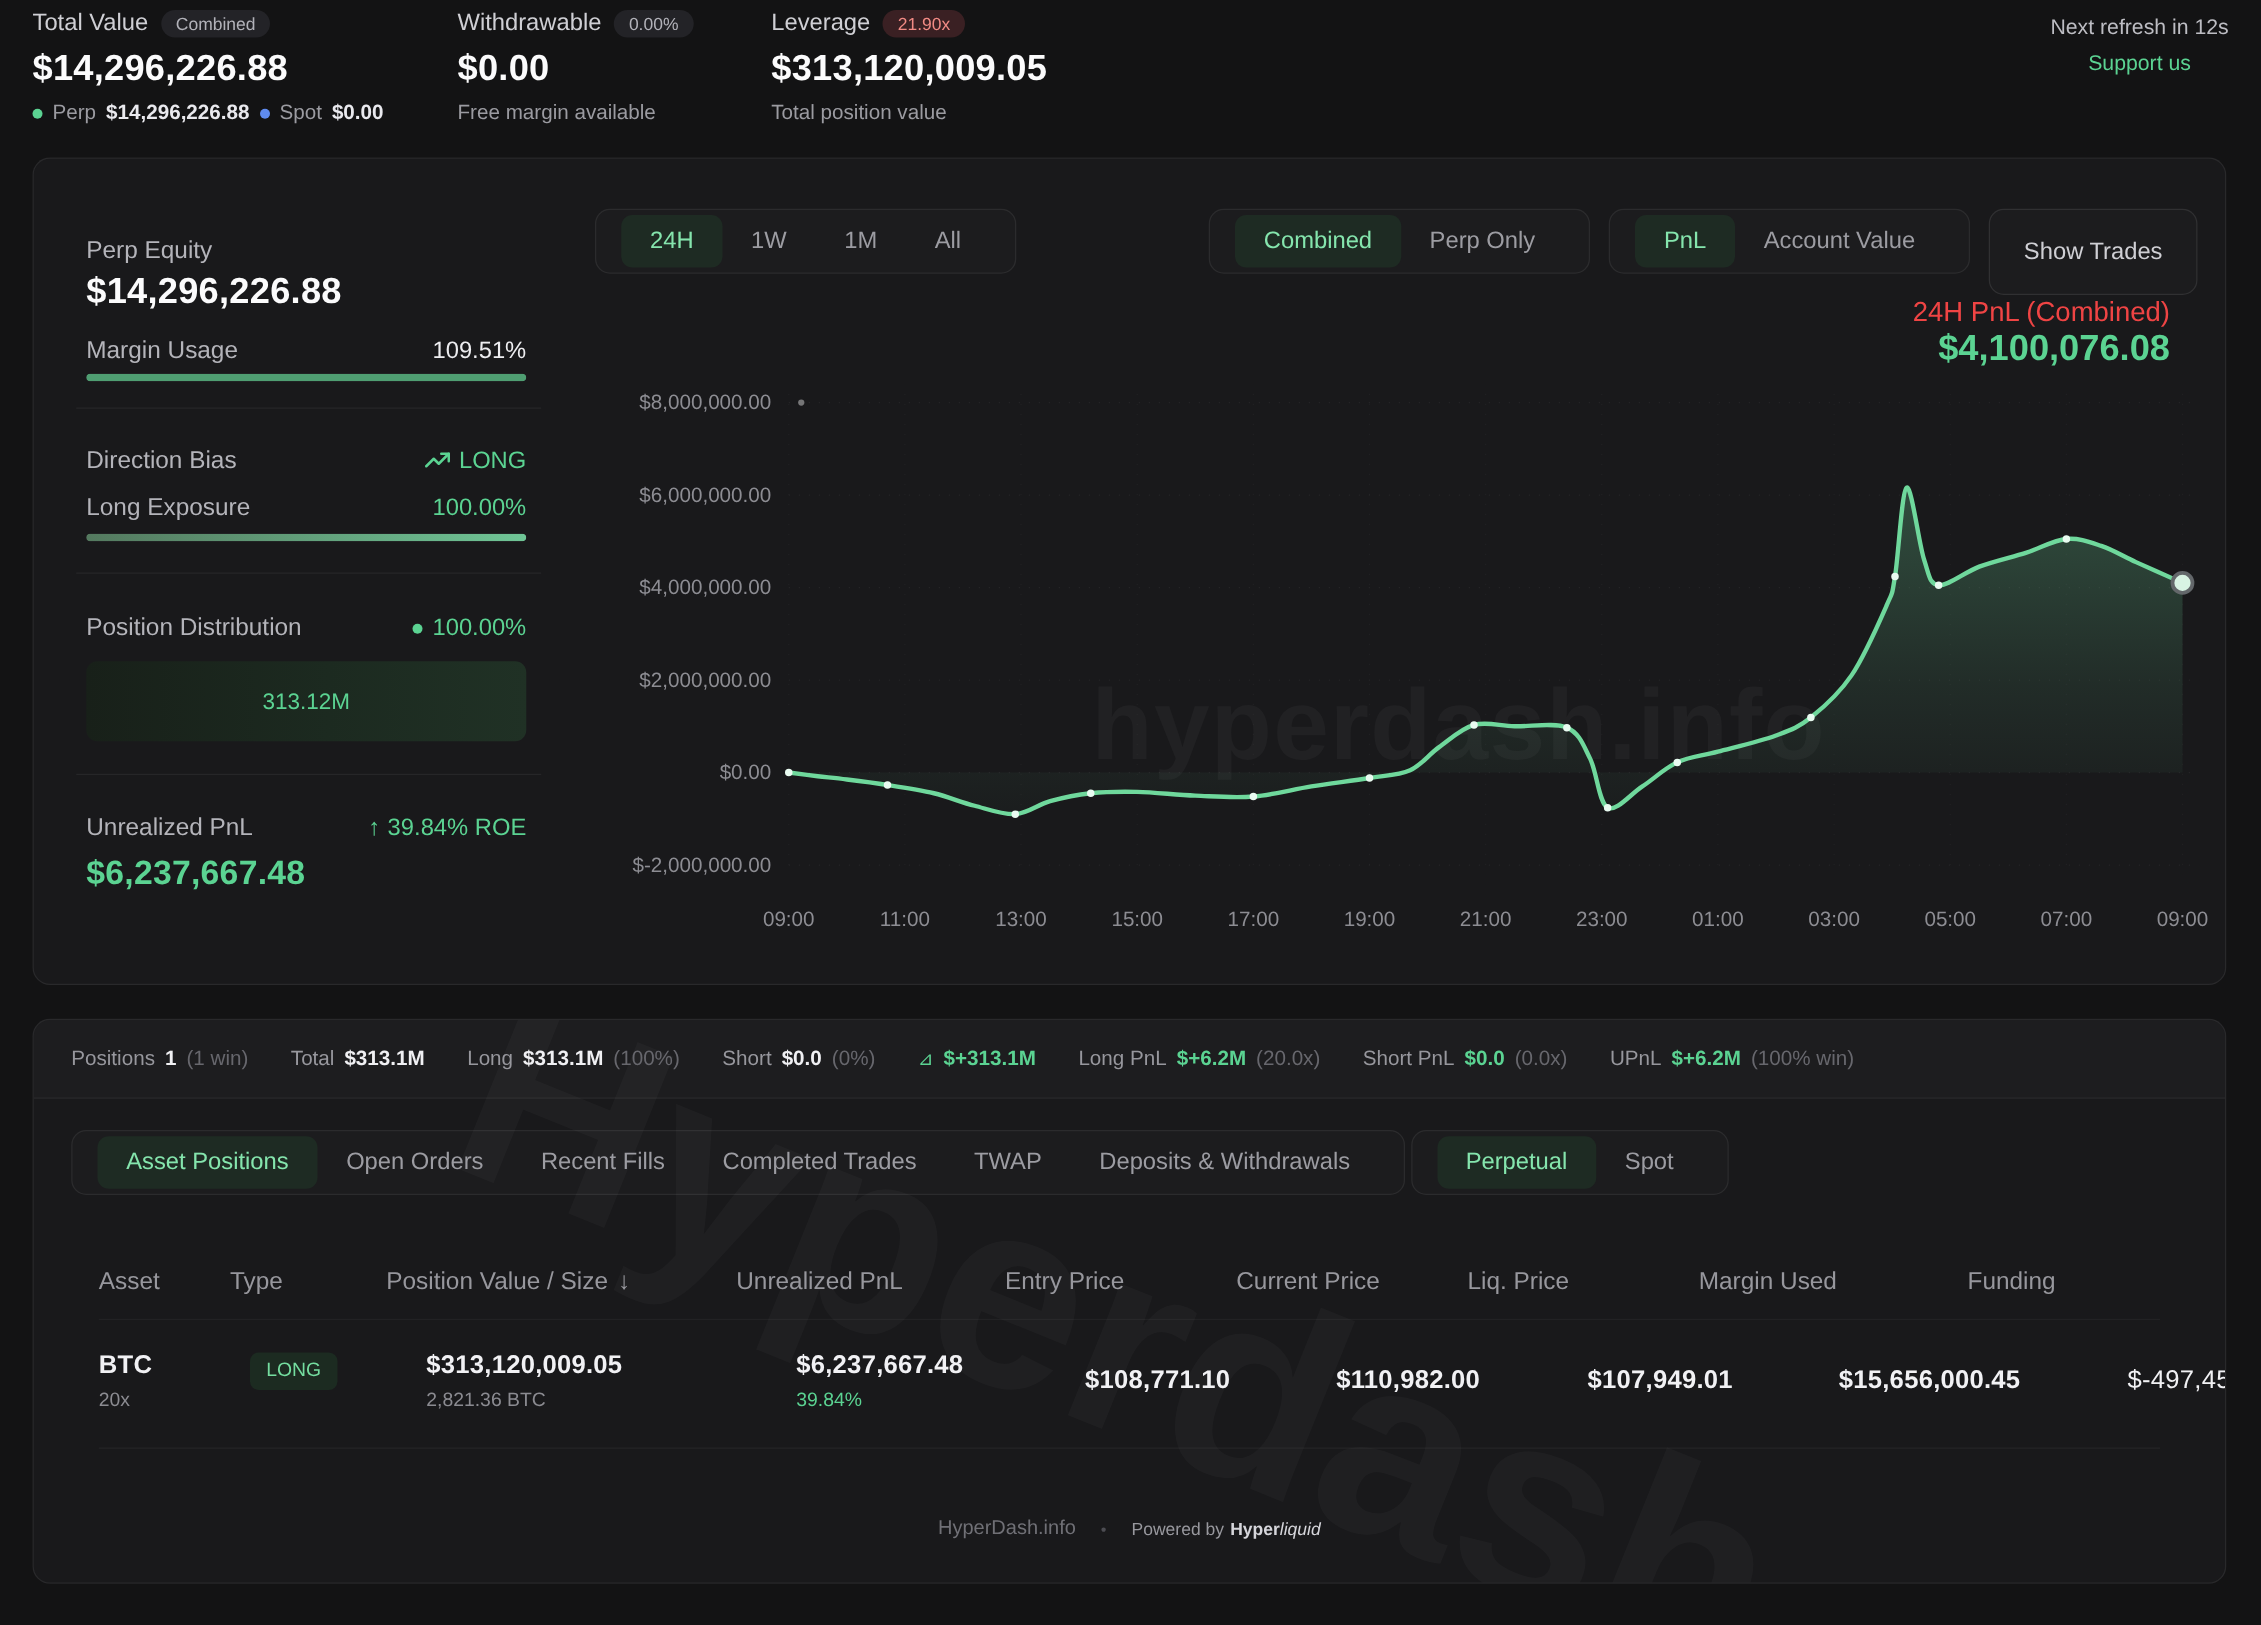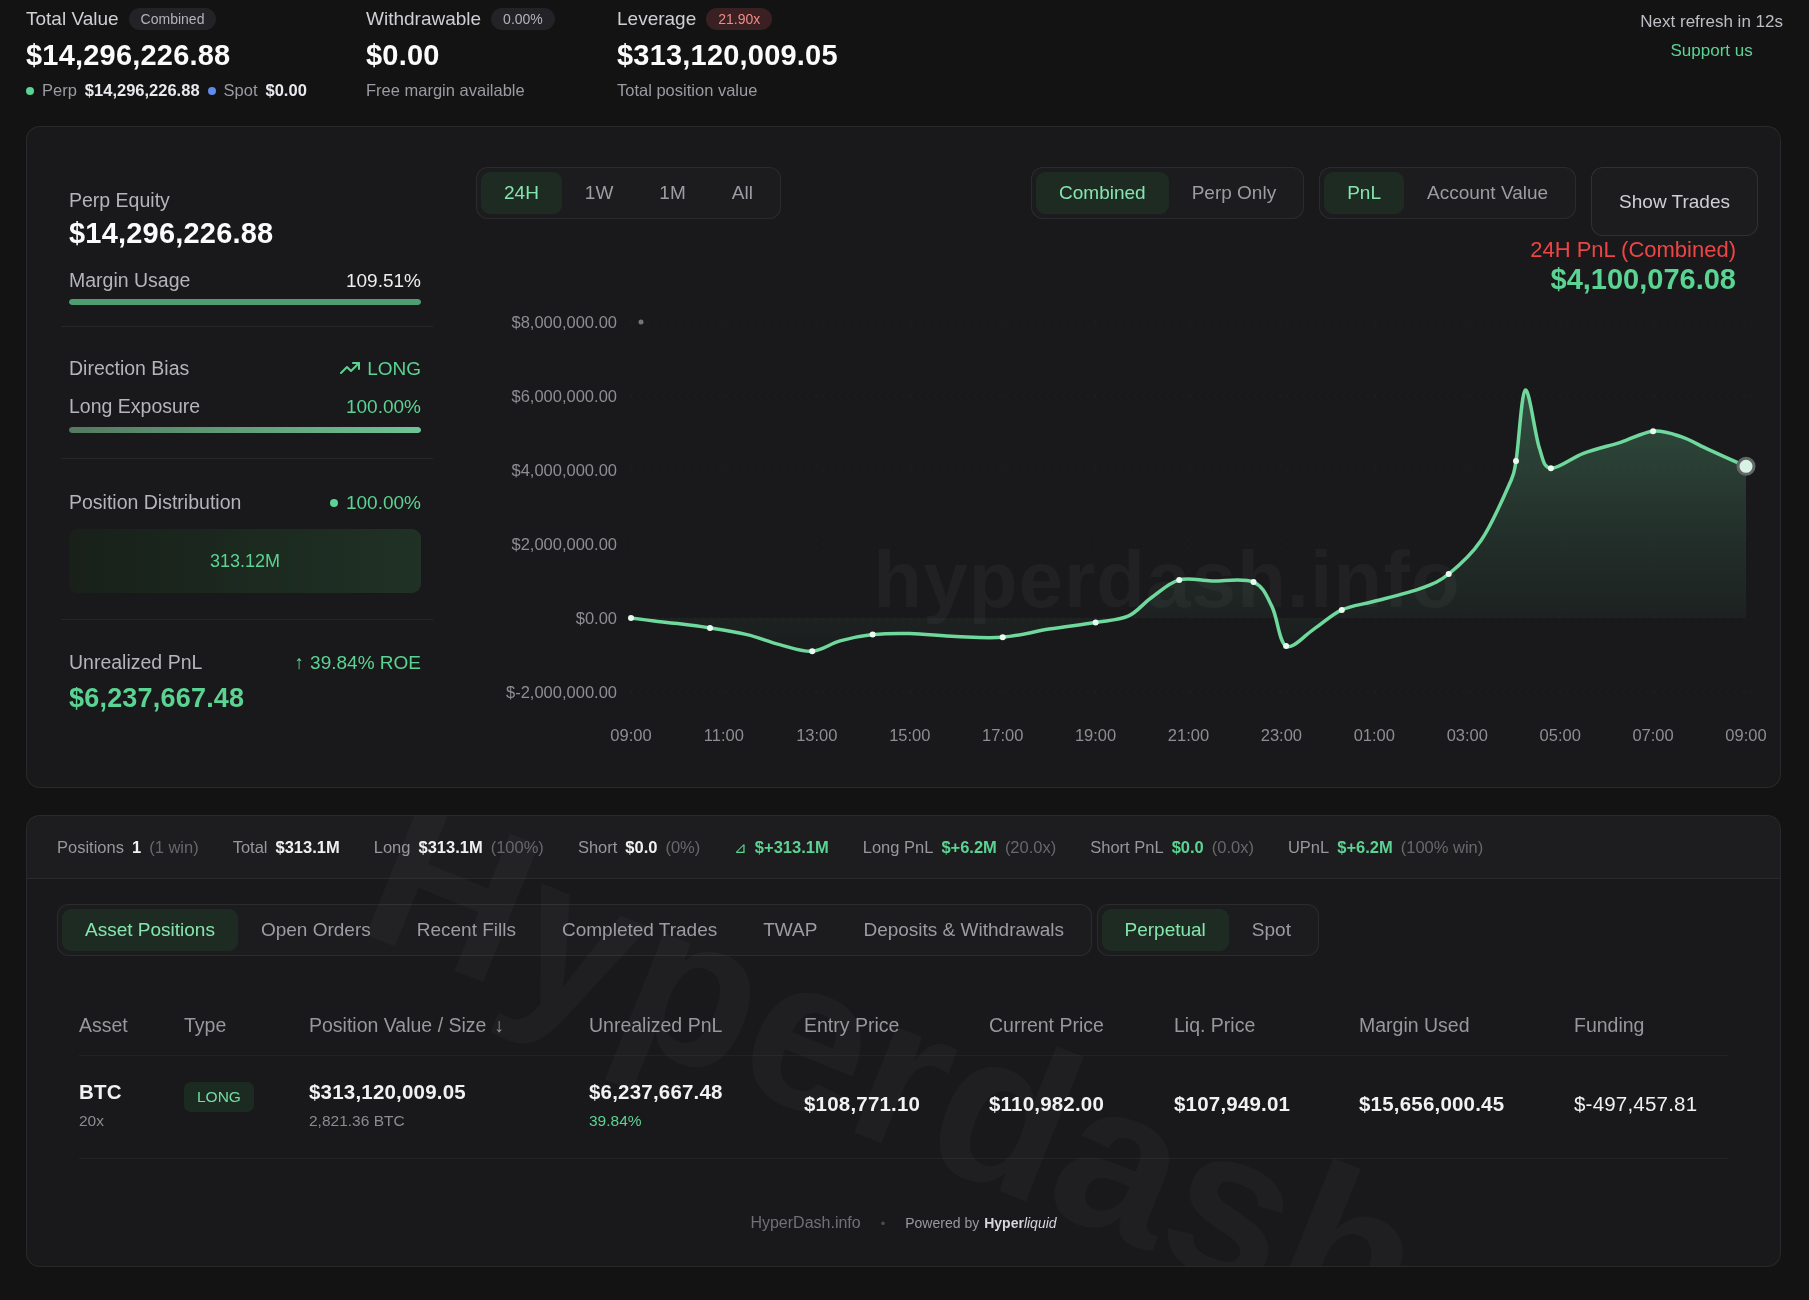--- a/index.html
+++ b/index.html
@@ -34,21 +34,21 @@
   .lp-label{font-size:19.5px;color:#b4b4ba;}
   .lp-row{position:absolute;left:0;right:0;display:flex;justify-content:space-between;align-items:center;}
   .big-value{font-size:29px;font-weight:700;color:#fbfbfc;letter-spacing:.2px;}
   .bar{position:absolute;left:0;right:0;height:6px;border-radius:3px;background:#2a2a2e;overflow:hidden;}
   .bar > span{display:block;height:100%;border-radius:3px;}
   .divider{position:absolute;left:-8px;right:-12px;height:1px;background:rgba(255,255,255,0.06);}
   .dist-box{position:absolute;left:0;right:0;height:64px;border-radius:9px;background:linear-gradient(90deg,#182019 0%,#1c2a20 55%,#203125 100%);display:flex;align-items:center;justify-content:center;font-size:18px;color:var(--green);}
   .roe{display:flex;align-items:center;gap:6px;font-size:19px;color:var(--green);}
 
   
-  .seg{position:absolute;top:40px;display:inline-flex;align-items:center;background:rgba(255,255,255,0.015);border:1px solid rgba(255,255,255,0.07);border-radius:12px;padding:4px;height:52px;box-sizing:border-box;}
+  .seg{position:absolute;top:40px;display:inline-flex;align-items:center;background:rgba(255,255,255,0.015);border:1px solid rgba(255,255,255,0.07);border-radius:12px;padding:20px;height:52px;box-sizing:border-box;}
   .seg .seg-item{padding:10px 23px;font-size:19px;color:#9c9ca2;border-radius:9px;cursor:pointer;white-space:nowrap;}
   .seg .seg-item.active{background:#1e2b23;color:#85e5ad;}
   .controls-right{position:absolute;right:22px;top:40px;display:flex;gap:15px;}
   .controls-right .seg{position:static;}
   .btn-outline{display:inline-flex;align-items:center;background:rgba(255,255,255,0.015);border:1px solid rgba(255,255,255,0.09);border-radius:12px;padding:10px 27px;font-size:19px;color:#cfcfd4;height:69px;box-sizing:border-box;cursor:pointer;}
   .pnl-head-title{position:absolute;right:44px;top:110px;font-size:22px;color:#ef4444;}
   .pnl-head-value{position:absolute;right:44px;top:136px;font-size:29px;font-weight:700;color:var(--green);}
 
   
   .chart-svg{position:absolute;left:440px;top:180px;width:1300px;height:450px;}
@@ -70,21 +70,21 @@
 
   .tabs-row{position:absolute;left:30px;right:30px;top:88px;height:54px;}
   .toggle-right{position:absolute;right:0;top:0;}
   .tabs-row .seg{top:0;position:static;}
 
   
   .table-wrap{position:absolute;left:52px;right:52px;top:198px;}
   .tgrid{display:grid;grid-template-columns:105px 125px 280px 215px 185px 185px 185px 215px 1fr;align-items:start;}
   .thead{font-size:19.5px;color:#97979d;padding-bottom:18px;border-bottom:1px solid rgba(255,255,255,0.045);}
   .thead .th{display:flex;align-items:center;gap:8px;}
-  .trow{padding:24px 0 28px;border-bottom:1px solid rgba(255,255,255,0.05);}
+  .trow{padding:24px 0 28px;border-bottom:1px solid rgba(255,255,255,0.05);gap:16px;}
   .cell-main{font-size:20.5px;font-weight:600;color:#f1f1f4;letter-spacing:.2px;}
   .cell-sub{margin-top:8px;font-size:15.5px;color:#8b8b91;}
   .type-badge{display:inline-block;background:#1c2b21;color:#74dd9f;font-size:15.5px;padding:6px 13px;border-radius:7px;margin-top:2px;}
 
   .card-footer{position:absolute;left:0;right:0;top:398px;display:flex;align-items:center;justify-content:center;gap:20px;}
   .footer-site{font-size:16px;color:#707076;}
   .footer-sep{font-size:13px;color:#4c4c52;}
   .footer-powered{font-size:14px;color:#98989e;display:inline-flex;gap:5px;align-items:baseline;}
   .footer-brand{color:#d6d6db;font-weight:600;}
   .footer-brand .it{font-style:italic;font-weight:400;}

